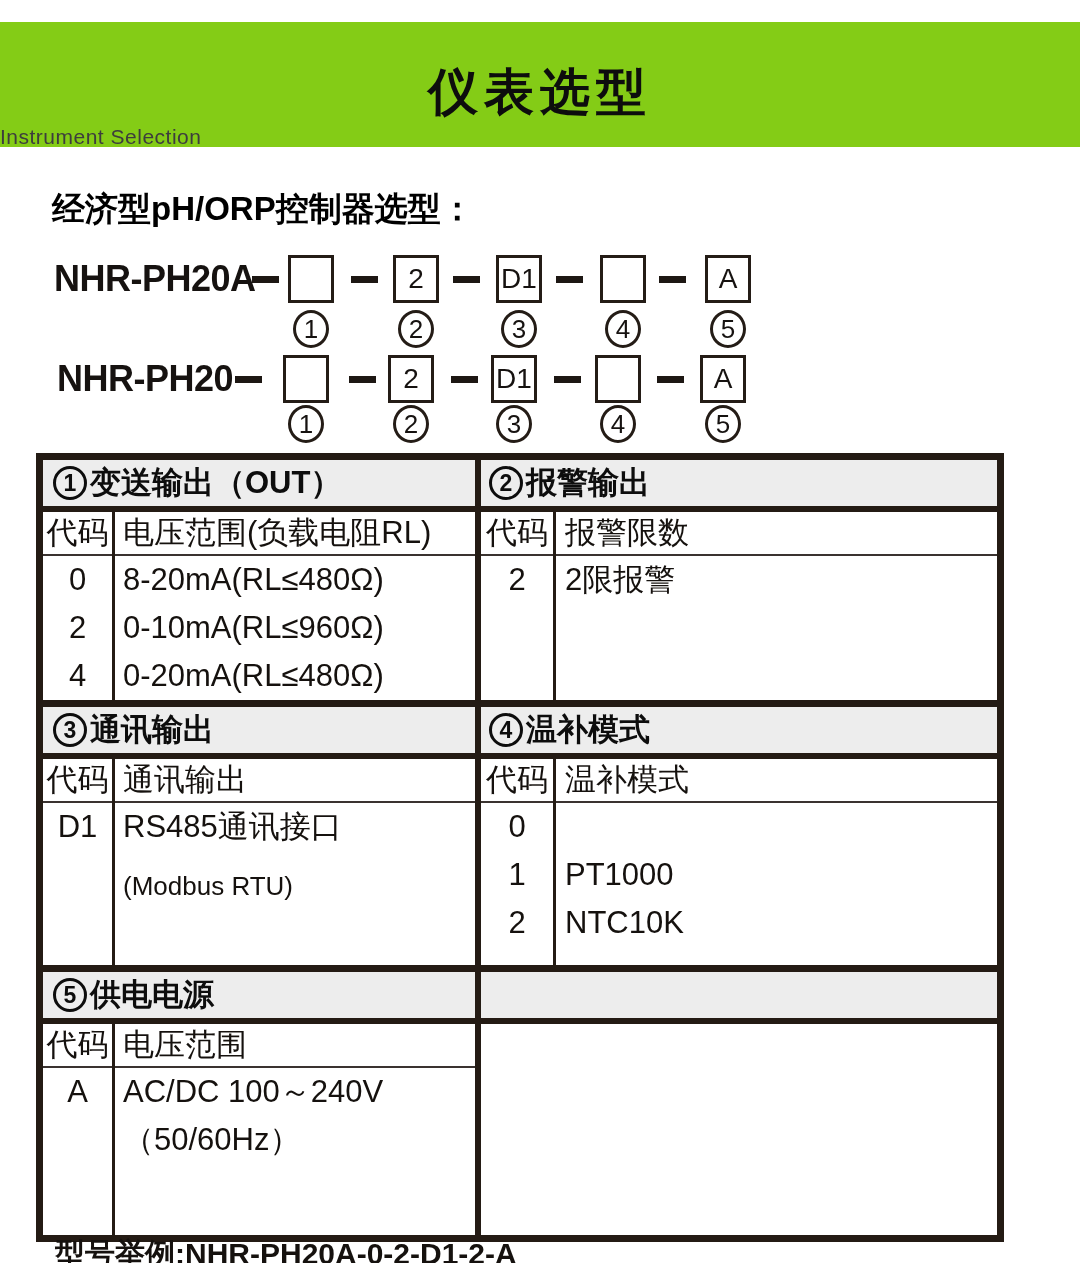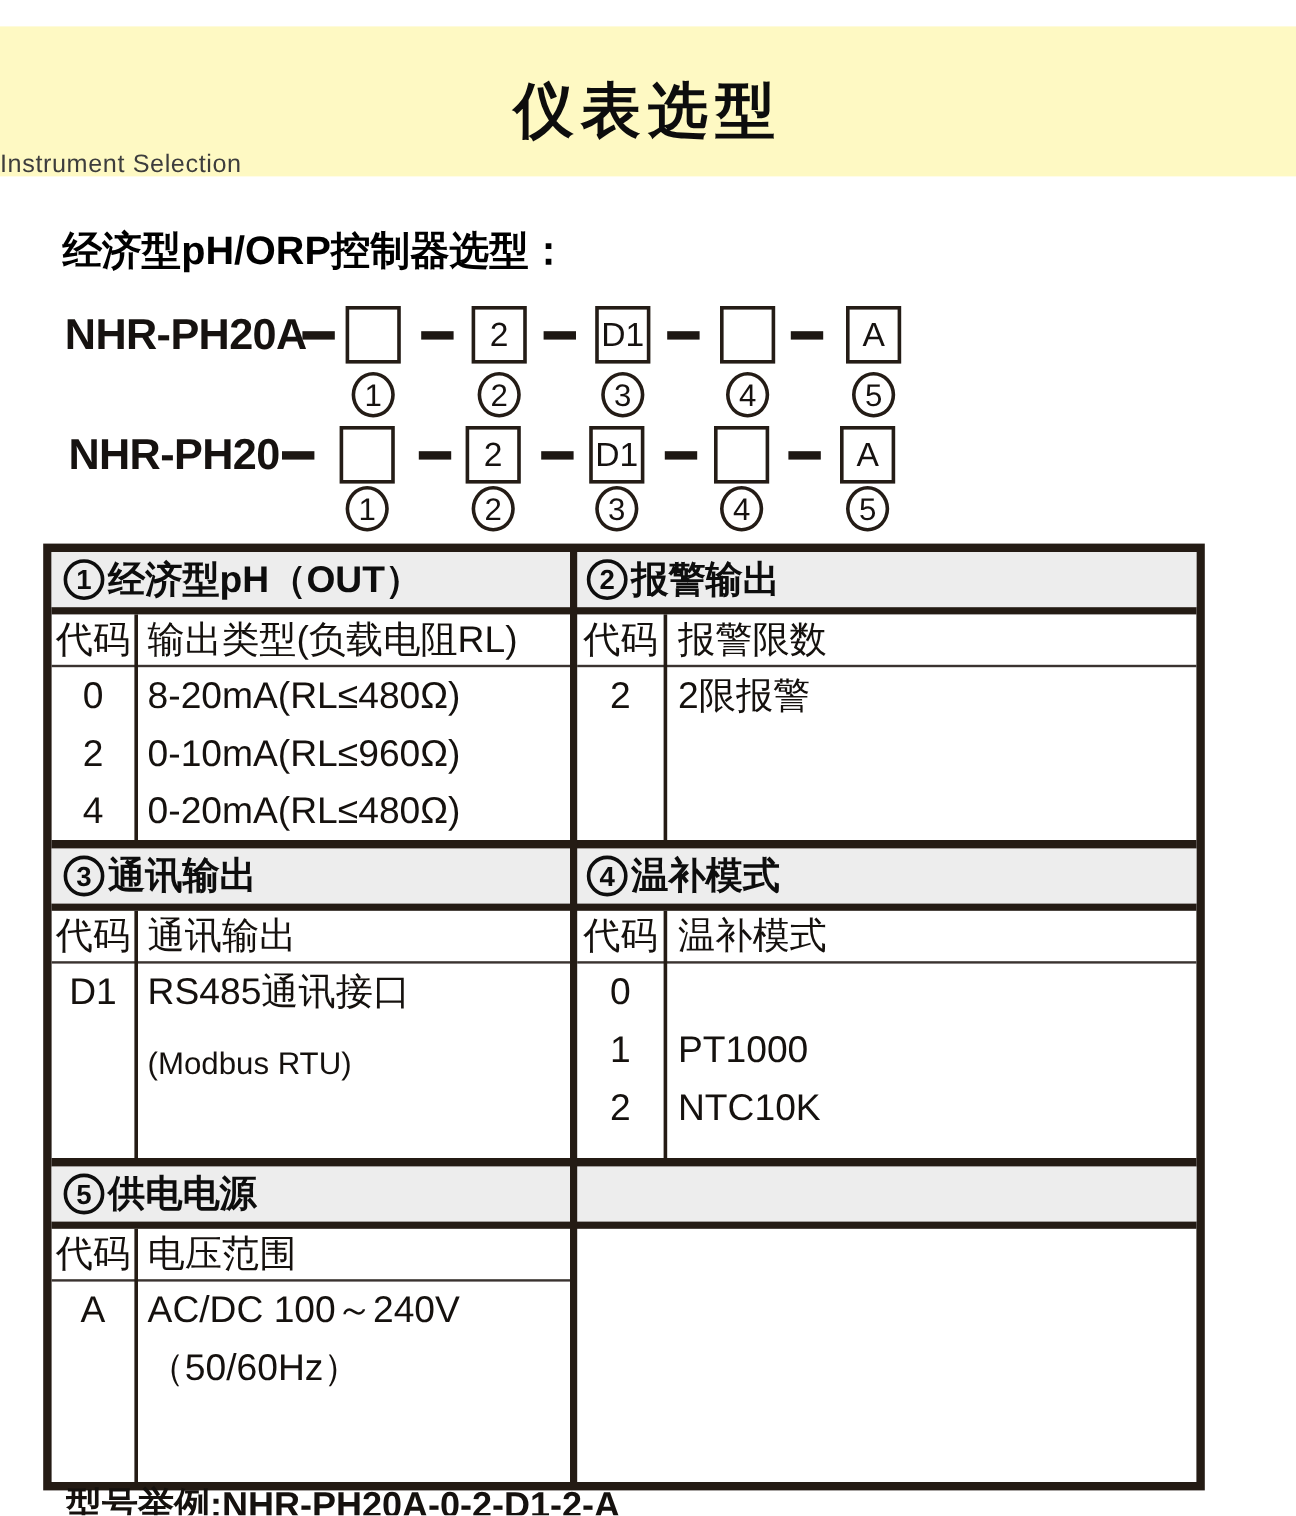--- a/index.html
+++ b/index.html
@@ -2,21 +2,21 @@
 <html><head>
 <meta charset="utf-8">
 <style>
   html,body{margin:0;padding:0;background:#ffffff;}
   .page{
     position:relative;width:1080px;height:1263px;overflow:hidden;
     font-family:"Liberation Sans","DejaVu Sans",sans-serif;color:#111;
     background:#ffffff;
   }
   
-  .title-band{position:absolute;left:0;top:22px;width:1080px;height:125px;background:#fef9c3;}
+  .title-band{position:absolute;left:0;top:22px;width:1080px;height:125px;background:#84cc16;}
   .page-title{position:absolute;left:0;top:42px;width:1080px;text-align:center;
     font-size:50px;font-weight:bold;letter-spacing:6px;color:#0d0d0d;line-height:56px;}
   .page-subtitle{position:absolute;left:0;top:103px;width:1080px;text-align:left;
     font-size:21px;color:#3d3d3d;letter-spacing:0.5px;line-height:24px;}
   
   .sel-heading{position:absolute;left:52px;top:186px;font-size:33px;font-weight:bold;color:#000;line-height:46px;}
   
   .model-label{position:absolute;font-size:36px;font-weight:bold;color:#161210;letter-spacing:-0.5px;line-height:44px;}
   .dash{position:absolute;width:27px;height:7px;background:#1d1713;}
   .code-box{position:absolute;width:46px;height:48px;border:3px solid #241c16;background:#fff;
@@ -112,24 +112,24 @@
 
     <div class="abs vbar" style="left:432px;width:6px;height:775px;"></div>
     <div class="abs vbar" style="left:69px;top:52px;width:3px;height:188px;"></div>
     <div class="abs vbar" style="left:69px;top:299px;width:3px;height:206px;"></div>
     <div class="abs vbar" style="left:69px;top:564px;width:3px;height:211px;"></div>
     <div class="abs vbar" style="left:510px;top:52px;width:3px;height:188px;"></div>
     <div class="abs vbar" style="left:510px;top:299px;width:3px;height:206px;"></div>
 
     <div class="abs band-title" style="left:10px;top:0;">
       <span class="num-circ">1</span>
-      <span>经济型pH（OUT）</span>
+      <span>变送输出（OUT）</span>
     </div>
     <div class="abs cell code lh42" style="left:0;top:52px;width:69px;">代码</div>
-    <div class="abs cell lh42" style="left:80px;top:52px;width:350px;">输出类型(负载电阻RL)</div>
+    <div class="abs cell lh42" style="left:80px;top:52px;width:350px;">电压范围(负载电阻RL)</div>
     <div class="abs cell code lh48" style="left:0;top:96px;width:69px;">0</div>
     <div class="abs cell lh48" style="left:80px;top:96px;width:352px;">8-20mA(RL≤480Ω)</div>
     <div class="abs cell code lh48" style="left:0;top:144px;width:69px;">2</div>
     <div class="abs cell lh48" style="left:80px;top:144px;width:352px;">0-10mA(RL≤960Ω)</div>
     <div class="abs cell code lh48" style="left:0;top:192px;width:69px;">4</div>
     <div class="abs cell lh48" style="left:80px;top:192px;width:352px;">0-20mA(RL≤480Ω)</div>
 
     <div class="abs band-title" style="left:446px;top:0;">
       <span class="num-circ">2</span>
       <span>报警输出</span>

